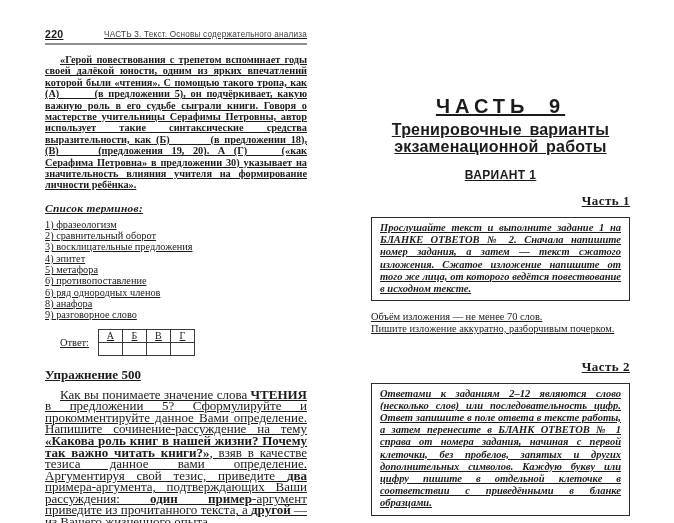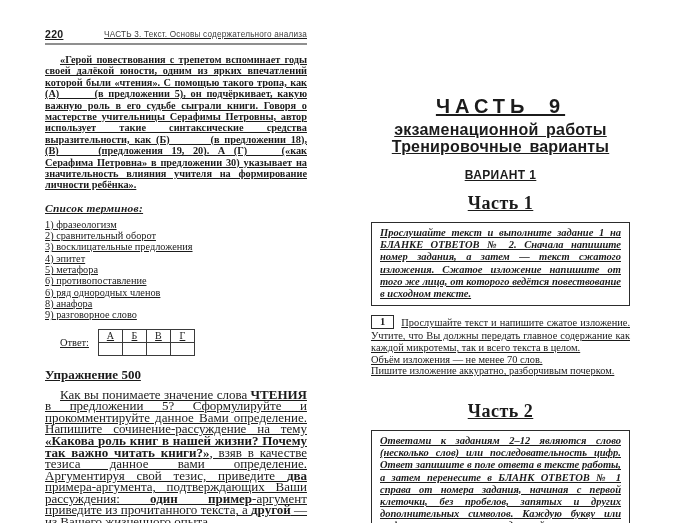--- a/index.html
+++ b/index.html
@@ -55,22 +55,22 @@
     margin:5px 0 0;text-align:center;font-weight:bold;
     font-family:"Liberation Sans", sans-serif;
     font-size:16px;line-height:16.5px;letter-spacing:.2px;word-spacing:3px;
   }
   .variant-heading{
     margin:13px 0 0;text-align:center;font-weight:bold;
     font-family:"Liberation Sans", sans-serif;
     font-size:12px;letter-spacing:.4px;
   }
   .section-heading{
-    margin:11px 0 0;text-align:center;font-weight:bold;
-    font-size:18px;letter-spacing:.5px;
+    margin:11px 0 0;text-align:right;font-weight:bold;
+    font-size:13px;letter-spacing:.5px;
   }
   .ibox{
     margin-top:8px;border:1px solid #2c2c2c;padding:4px 8px 5px;
     font-weight:bold;font-style:italic;
     font-size:10.5px;line-height:12.2px;text-align:justify;
   }
   .task{margin-top:10px;}
   .task-first{font-size:10.4px;line-height:11.7px;text-align:justify;margin:0;}
   .qnum{
     display:inline-block;border:1px solid #2c2c2c;
@@ -131,32 +131,31 @@
 
     <p class="body just indent mt6"><span>Как вы понимаете значение слова </span><span class="b">ЧТЕНИЯ</span><span> в предложении 5? Сформулируйте и прокомментируйте данное Вами определение. Напишите сочинение-рассуждение на тему </span><span class="b">«Какова роль книг в нашей жизни? Почему так важно читать книги?»</span><span>, взяв в качестве тезиса данное вами определение. Аргументируя свой тезис, приведите </span><span class="b">два</span><span> примера-аргумента, подтверждающих Ваши рассуждения: </span><span class="b">один пример</span><span>-аргумент приведите из прочитанного текста, а </span><span class="b">другой</span><span> — из Вашего жизненного опыта.</span></p>
 
     <p class="body indent">Объём сочинения должен составлять не менее 70 слов.</p>
   </div>
 
   <div class="page page-right">
     <div class="part-heading">ЧАСТЬ 9</div>
 
     <div class="part-subtitle">
+      <div>Тренировочные варианты</div>
       <div>экзаменационной работы</div>
-      <div>Тренировочные варианты</div>
     </div>
 
     <div class="variant-heading">ВАРИАНТ 1</div>
 
     <div class="section-heading">Часть 1</div>
 
     <div class="ibox">Прослушайте текст и выполните задание 1 на БЛАНКЕ ОТВЕТОВ № 2. Сначала напишите номер задания, а затем — текст сжатого изложения. Сжатое изложение напишите от того же лица, от которого ведётся повествование в исходном тексте.</div>
 
     <div class="task">
-      <p class="task-first"><span class="qnum">1</span><span>Прослушайте текст и напишите сжатое изложение. Учтите, что Вы должны передать главное содержание как каждой микротемы, так и всего текста в целом.</span></p>
       <p class="task-line">Объём изложения — не менее 70 слов.</p>
       <p class="task-line">Пишите изложение аккуратно, разборчивым почерком.</p>
     </div>
 
     <div class="section-heading mt12">Часть 2</div>
 
     <div class="ibox"><span>Ответами к заданиям 2–12 являются слово (несколько слов) или последовательность цифр. Ответ запишите в поле ответа в тексте работы, а затем перенесите в БЛАНК ОТВЕТОВ № 1 справа от номера задания, начиная с первой клеточки, </span><span class="u">без пробелов, запятых и других дополнительных символов.</span><span> Каждую букву или цифру пишите в отдельной клеточке в соответствии с приведёнными в бланке образцами.</span></div>
   </div>
 
 </div>

